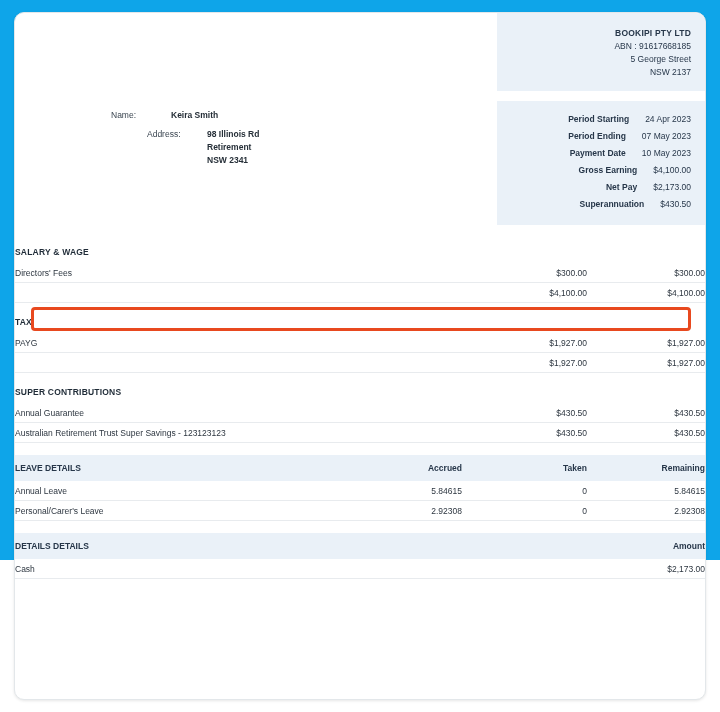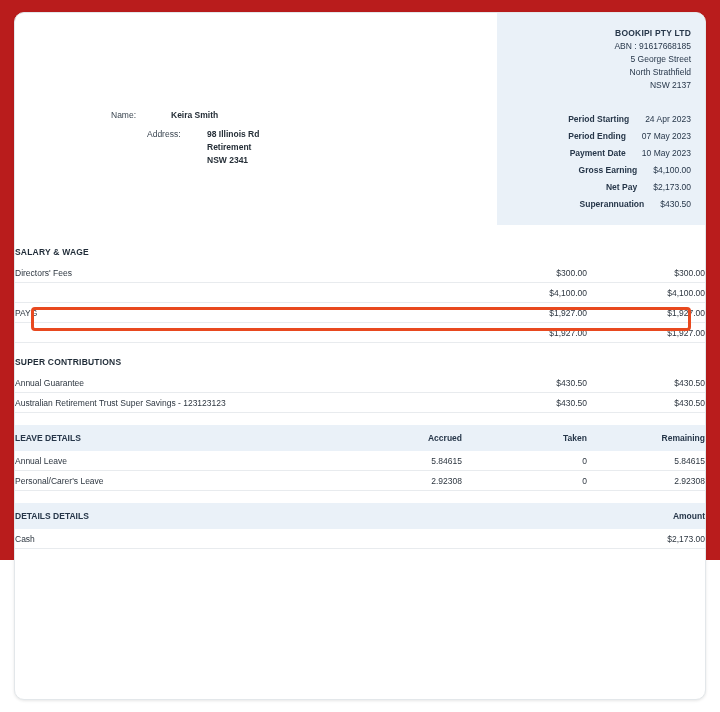--- a/index.html
+++ b/index.html
@@ -10,21 +10,21 @@
   body {
     width: 720px;
     height: 712px;
     font-family: "Liberation Sans", sans-serif;
     color: #2b2b2b;
   }
   .page {
     position: relative;
     width: 720px;
     height: 560px;
-    background: #b91c1c;
+    background: #0ea5e9;
     box-sizing: border-box;
   }
   .payslip {
     position: absolute;
     left: 14px;
     top: 12px;
     width: 692px;
     height: 688px;
     background: #ffffff;
     border: 1px solid #e3e7ea;
@@ -170,21 +170,20 @@
 <body>
 
 <div class="page">
   <div class="payslip">
 
     <div class="header">
       <div class="company-block">
         <div class="company-name">BOOKIPI PTY LTD</div>
         <div>ABN : 91617668185</div>
         <div>5 George Street</div>
-        <div>North Strathfield</div>
         <div>NSW 2137</div>
       </div>
     </div>
 
     <div class="mid">
       <div class="employee">
         <div class="emp-row">
           <div class="emp-label">Name:</div>
           <div class="emp-value">Keira Smith</div>
         </div>
@@ -241,20 +240,23 @@
           <td class="c-num">$300.00</td>
         </tr>
         <tr class="total-row">
           <td class="c-desc"></td>
           <td class="c-num"></td>
           <td class="c-num"></td>
           <td class="c-num">$4,100.00</td>
           <td class="c-num">$4,100.00</td>
         </tr>
 
+        <tr class="sec-title">
+          <td class="c-desc" colspan="5">TAX</td>
+        </tr>
         <tr class="line-row">
           <td class="c-desc">PAYG</td>
           <td class="c-num"></td>
           <td class="c-num"></td>
           <td class="c-num">$1,927.00</td>
           <td class="c-num">$1,927.00</td>
         </tr>
         <tr class="total-row">
           <td class="c-desc"></td>
           <td class="c-num"></td>

